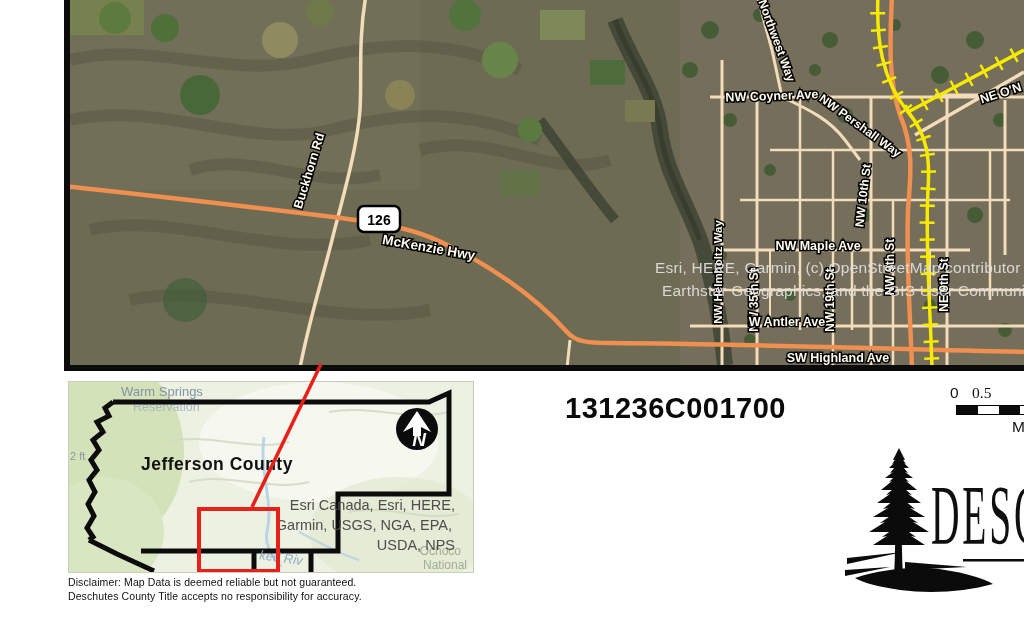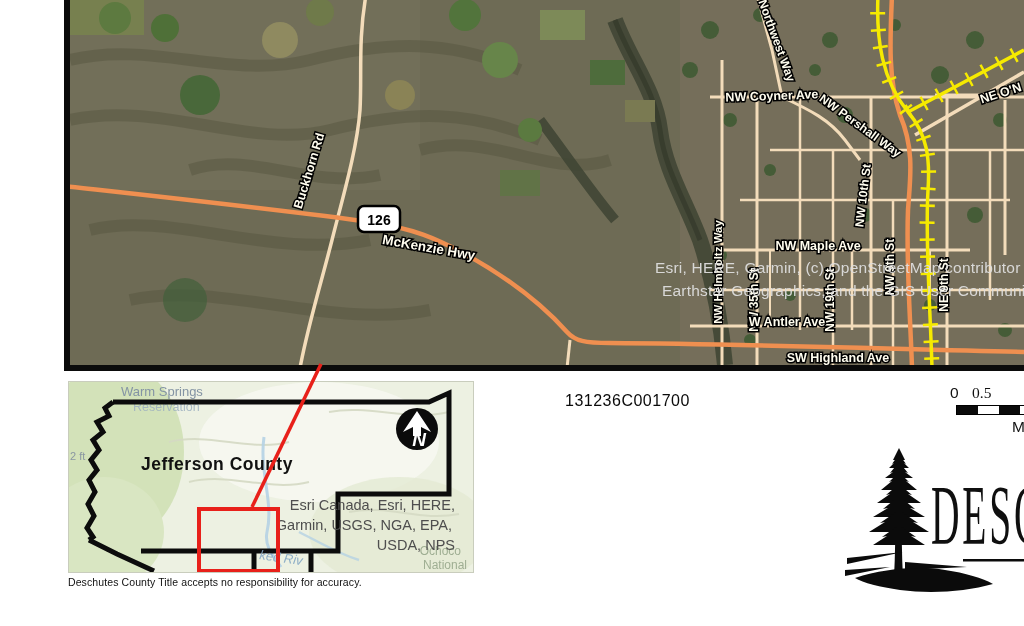--- a/index.html
+++ b/index.html
@@ -21,21 +21,21 @@
   .attr-main{
     font-family:"Liberation Sans",sans-serif;font-size:15.5px;
     fill:#dedede;opacity:.95;letter-spacing:.2px;
   }
   #inset-map{
     position:absolute;left:68px;top:381px;width:404px;height:190px;
     background:#edf1e2;border:1px solid #c9cdbd;box-sizing:content-box;
   }
   #overlay-line{position:absolute;left:0;top:0;width:1024px;height:626px;pointer-events:none;}
   #parcel-id{
-    position:absolute;left:565px;top:392px;font-size:16px;font-weight:normal;
+    position:absolute;left:565px;top:392px;font-size:29px;font-weight:bold;
     color:#0a0a0a;letter-spacing:.5px;
   }
   #scale-bar{position:absolute;left:946px;top:384px;width:120px;color:#111;}
   #scale-ticks{position:relative;height:18px;font-size:15.5px;}
   #tick0{position:absolute;left:4px;top:0;}
   #tick05{position:absolute;left:26px;top:0;font-family:Liberation Serif, serif;}
   #scale-segments{
     position:absolute;left:10px;top:21px;display:flex;height:8px;
     border:1px solid #000;
   }
@@ -256,20 +256,21 @@
   <div id="scale-segments">
     <div class="seg b"></div>
       <div class="seg w"></div>
       <div class="seg b"></div>
       <div class="seg w"></div>
   </div>
   <div id="scale-unit">M</div>
 </div>
 
 <div id="disclaimer">
+  <div>Disclaimer:  Map Data is deemed reliable but not guaranteed.</div>
   <div>Deschutes County Title accepts no responsibility for accuracy.</div>
 </div>
 
 <div id="logo">
   <svg width="179" height="185" viewBox="0 0 179 185">
     <g fill="#0b0b0b">
       <path d="M49,138 C51,100 50,60 52,22 L55,22 C57,60 56,100 58,138 Z"></path>
       <path d="M54,8 L60,20 L48,20 Z"></path>
       <path d="M54,14 L61,24 L59,23 L64,28 L44,28 L49,23 L47,24 Z"></path>
       <path d="M54,22 L63,33 L60,32 L68,38 L40,38 L48,32 L45,33 Z"></path>

